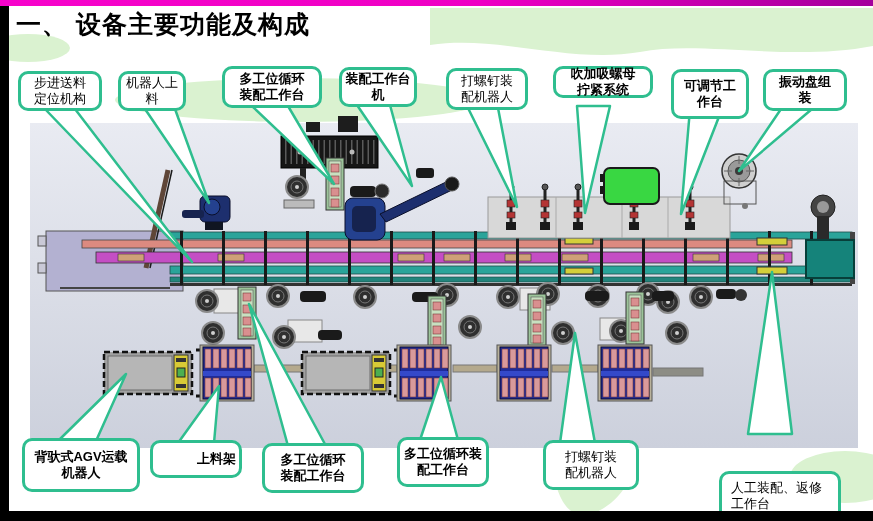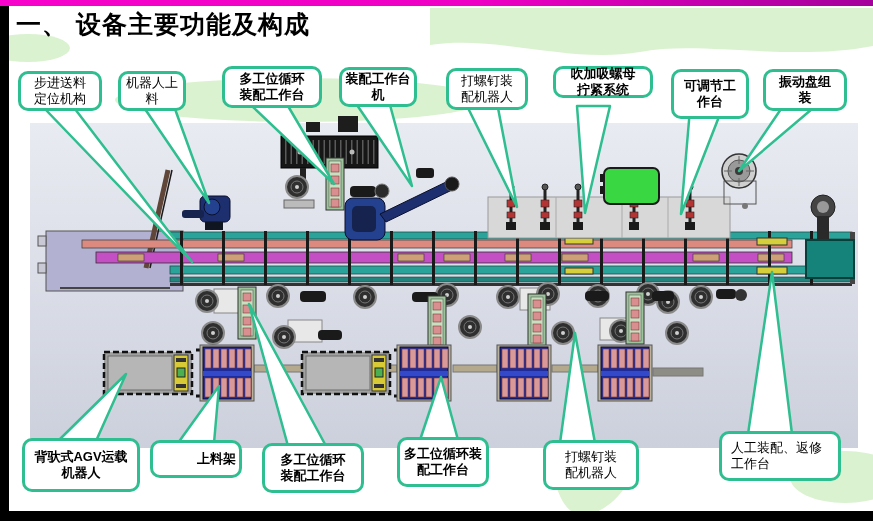--- a/index.html
+++ b/index.html
@@ -20,21 +20,21 @@
   .diagram-svg{position:absolute;left:0;top:0;width:873px;height:521px;z-index:10;}
   
   .callout{
     position:absolute;z-index:30;background:#fff;
     border:3px solid #2fbe8f;border-radius:10px;
     display:flex;align-items:center;justify-content:center;
     text-align:center;color:#000;font-size:13px;line-height:1.2;
     white-space:pre-line;box-sizing:border-box;padding:2px 3px;
   }
   .callout.bold{font-weight:bold;}
-  .callout.align-left{justify-content:flex-start;text-align:left;padding-left:9px;}
+  .callout.align-left{justify-content:flex-start;text-align:left;padding-left:9px;margin-top:40px;}
   .c-t1{left:18px; top:71px; width:84px; height:40px;}
   .c-t2{left:118px;top:71px; width:68px; height:40px;}
   .c-t3{left:222px;top:66px; width:100px;height:42px;}
   .c-t4{left:339px;top:67px; width:78px; height:40px;}
   .c-t5{left:446px;top:68px; width:82px; height:42px;}
   .c-t6{left:553px;top:66px; width:100px;height:32px;}
   .c-t7{left:671px;top:69px; width:78px; height:50px;}
   .c-t8{left:763px;top:69px; width:84px; height:42px;}
   .c-b1{left:22px; top:438px;width:118px;height:54px;}
   .c-b2{left:150px;top:440px;width:92px; height:38px;padding-left:44px;}

